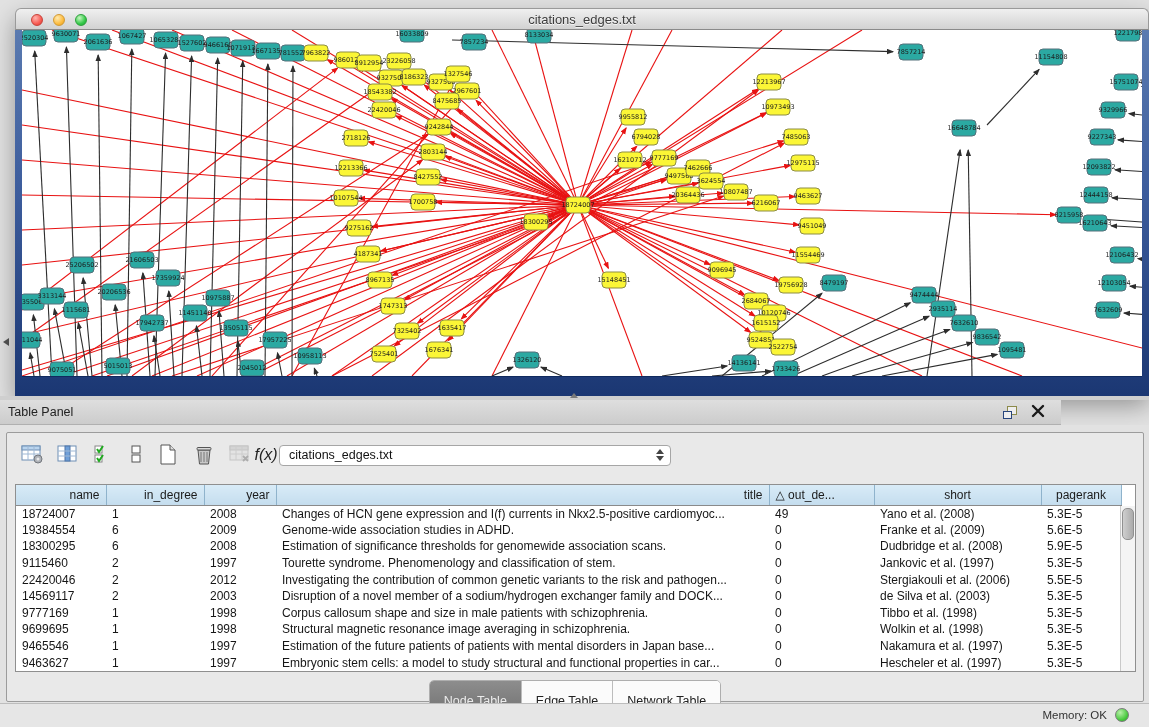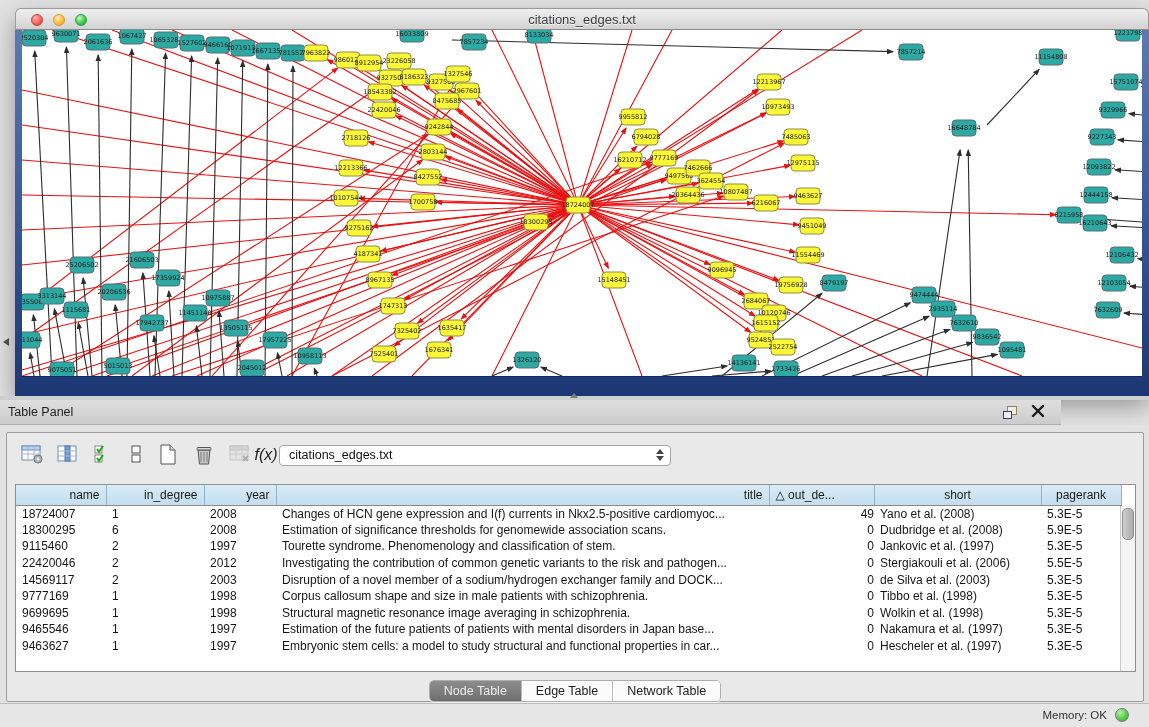--- a/index.html
+++ b/index.html
@@ -64,33 +64,33 @@
 
   
   .grid-wrap{position:absolute;left:8px;top:51px;width:1121px;height:188px;background:#fff;
              border:1px solid #8f8f8f;box-sizing:border-box;}
   table.grid{border-collapse:collapse;table-layout:fixed;width:1105px;font-size:12px;}
   table.grid th{height:20px;background:linear-gradient(180deg,#d8ebf7,#c4ddee);
       border-right:1px solid #8fb3cc;border-bottom:1px solid #8a8a8a;
       font-weight:normal;color:#1b1b1b;padding:0 6px;white-space:nowrap;overflow:hidden;box-sizing:border-box;}
   table.grid td{height:16.6px;padding:0 0 0 6px;white-space:nowrap;overflow:hidden;color:#161616;box-sizing:border-box;}
   .col-name{width:90px;margin-left:36px;} .col-in_degree{width:98px;} .col-year{width:72px;}
-  .col-title{width:493px;} .col-out_degree{width:105px;text-align:right;} .col-short{width:167px;} .col-pagerank{width:80px;}
+  .col-title{width:493px;} .col-out_degree{width:105px;} .col-short{width:167px;} .col-pagerank{width:80px;}
   th.h-name,th.h-in_degree,th.h-year,th.h-title{text-align:right;}
   th.h-out_degree{text-align:left;} th.h-short,th.h-pagerank{text-align:center;}
   td.col-title{padding-left:8px;} td.col-short{padding-left:12px;}
   .vscroll{position:absolute;right:0;top:21px;bottom:0;width:14px;background:#f4f4f4;border-left:1px solid #c9c9c9;}
   .vthumb{position:absolute;left:1px;top:2px;width:10px;height:30px;border-radius:5px;
           background:linear-gradient(90deg,#cfcfcf,#ababab);border:1px solid #909090;}
 
   
   .tabs-row{position:absolute;left:0;right:0;top:247px;height:21px;text-align:center;}
   .tabs{display:inline-flex;border:1px solid #aeaeae;border-radius:5px;overflow:hidden;
         background:#fbfbfb;box-shadow:0 1px 0 rgba(255,255,255,.7);}
-  .tab{padding:3px 14px;font-size:12.5px;color:#222;border-right:1px solid #bcbcbc;background:#fbfbfb;}
+  .tab{padding:13px 14px;font-size:12.5px;color:#222;border-right:1px solid #bcbcbc;background:#fbfbfb;}
   .tab:last-child{border-right:none;}
   .tab.sel{background:linear-gradient(180deg,#8d8d8d,#6e6e6e);color:#ececec;}
 
   
   .statusbar{position:absolute;left:0;top:703px;width:1149px;height:36px;background:#e6e6e6;
              border-top:1px solid #bdbdbd;box-sizing:border-box;}
   .mem-label{position:absolute;right:42px;top:5px;font-size:11.5px;color:#333;}
   .mem-dot{position:absolute;right:20px;top:4px;width:14px;height:14px;border-radius:50%;
            background:radial-gradient(circle at 35% 30%,#b8f0a8,#46c83c 65%,#2e9e2a);border:1px solid #7a7a7a;box-sizing:border-box;}
 
@@ -811,20 +811,29 @@
             <tr>
               <td class="col-name">18724007</td>
               <td class="col-in_degree">1</td>
               <td class="col-year">2008</td>
               <td class="col-title">Changes of HCN gene expression and I(f) currents in Nkx2.5-positive cardiomyoc...</td>
               <td class="col-out_degree">49</td>
               <td class="col-short">Yano et al. (2008)</td>
               <td class="col-pagerank">5.3E-5</td>
             </tr>
             <tr>
+              <td class="col-name">19384554</td>
+              <td class="col-in_degree">6</td>
+              <td class="col-year">2009</td>
+              <td class="col-title">Genome-wide association studies in ADHD.</td>
+              <td class="col-out_degree">0</td>
+              <td class="col-short">Franke et al. (2009)</td>
+              <td class="col-pagerank">5.6E-5</td>
+            </tr>
+            <tr>
               <td class="col-name">18300295</td>
               <td class="col-in_degree">6</td>
               <td class="col-year">2008</td>
               <td class="col-title">Estimation of significance thresholds for genomewide association scans.</td>
               <td class="col-out_degree">0</td>
               <td class="col-short">Dudbridge et al. (2008)</td>
               <td class="col-pagerank">5.9E-5</td>
             </tr>
             <tr>
               <td class="col-name">9115460</td>

